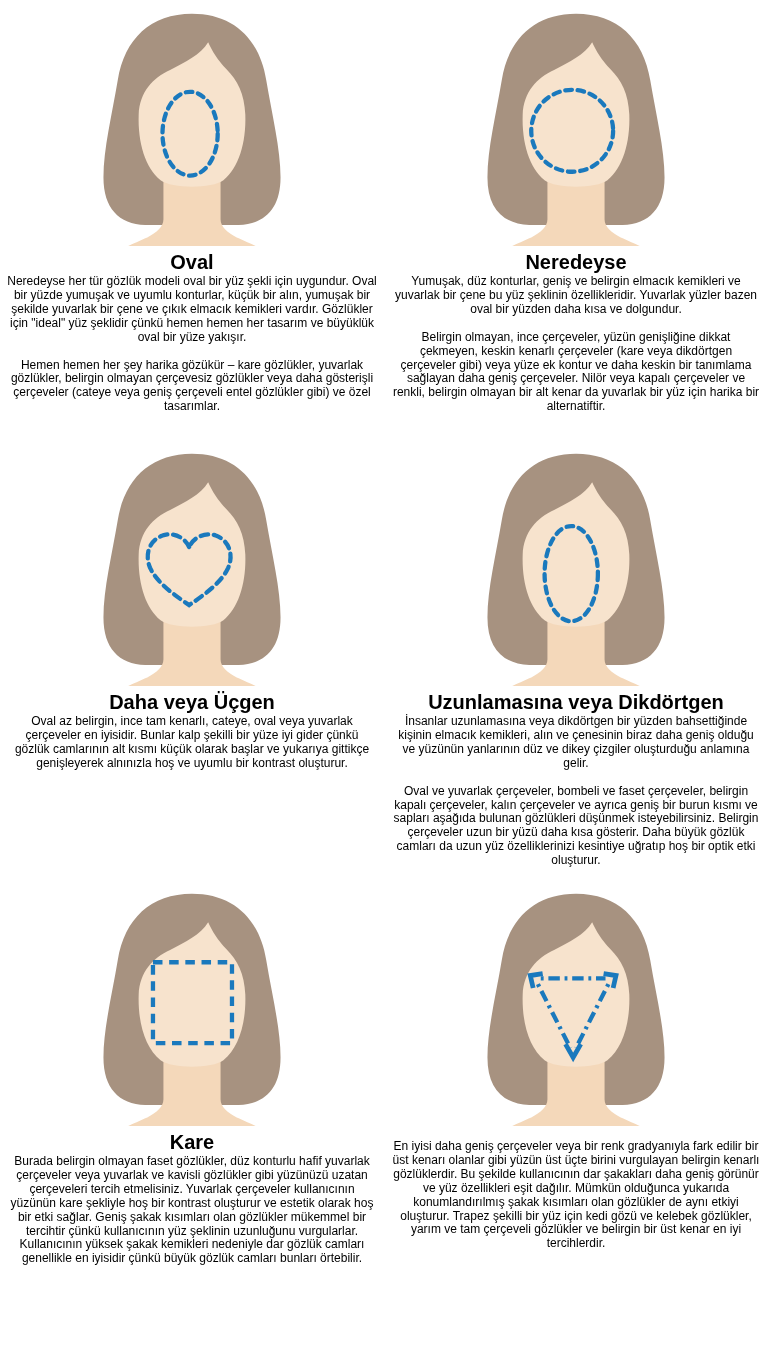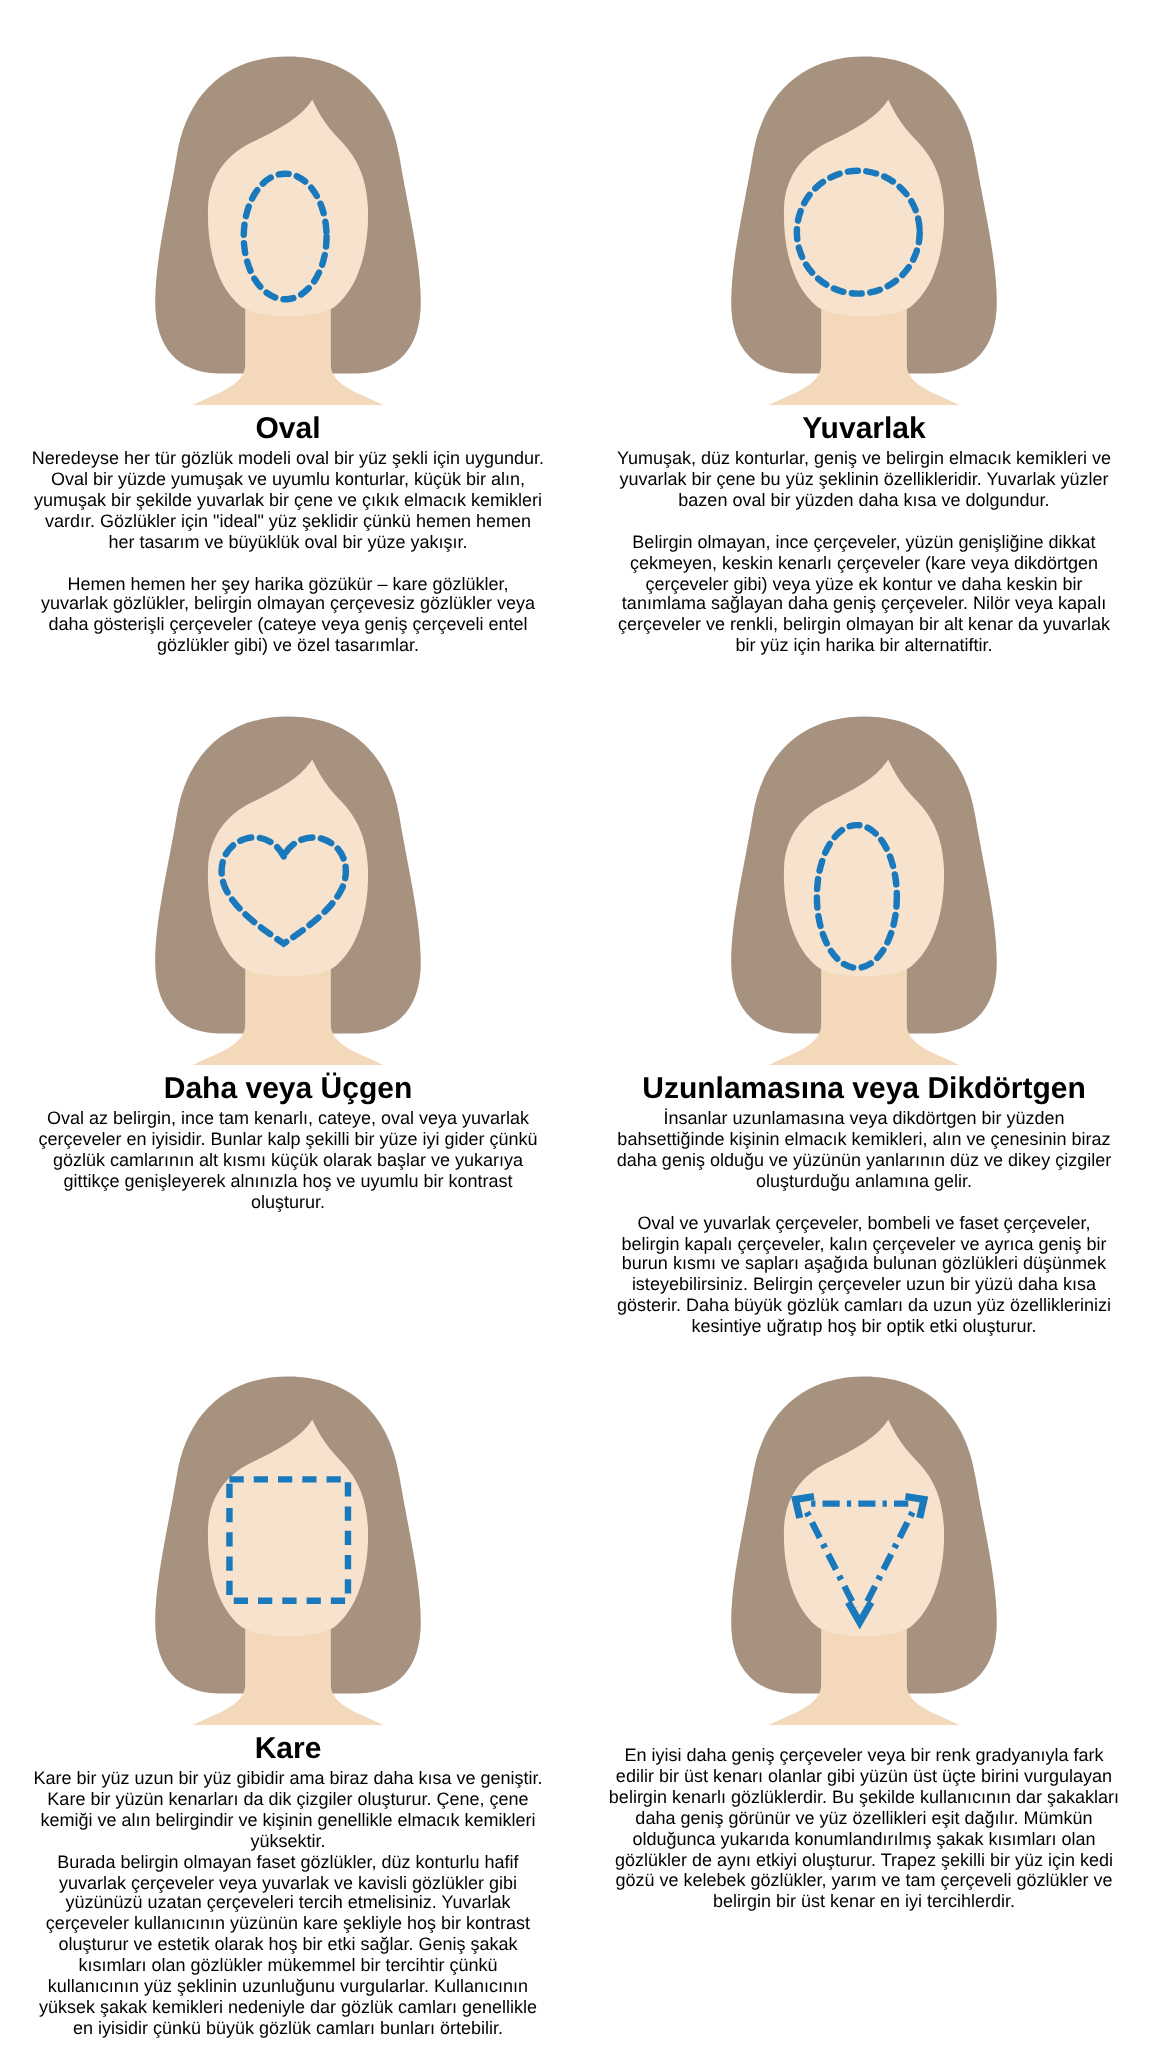--- a/index.html
+++ b/index.html
@@ -1,21 +1,21 @@
 <!DOCTYPE html>
 <html style="--hair: #a79280; --skin: #f7e3cd; --neck: #f4d8ba; --dash: #1a79bd;"><head>
 <meta charset="utf-8">
 <style>
   html,body{margin:0;padding:0;background:#ffffff;}
   .page{
     width:768px;height:1366px;overflow:hidden;background:#fff;
     display:grid;grid-template-columns:384px 384px;grid-template-rows:440px 440px 486px;
     font-family:"Liberation Sans", sans-serif;color:#000;
   }
-  .panel{text-align:center;padding:0 21px;box-sizing:border-box;margin-top:24px;}
+  .panel{text-align:center;padding:0 7px;box-sizing:border-box;}
   .figure{height:246px;display:flex;align-items:flex-end;justify-content:center;}
   .face-svg{width:226px;height:238px;display:block;}
   .hair{fill:var(--hair);}
   .neck{fill:var(--neck);}
   .face{fill:var(--skin);}
   .dash{stroke:var(--dash);fill:none;stroke-width:4.5;}
   .dash-round{stroke-linecap:round;}
   .arrow{stroke:var(--dash);fill:none;stroke-width:5;stroke-linejoin:miter;}
   h2{font-size:20px;line-height:1.1;margin:5px 0 2px;font-weight:bold;}
   .panel p{font-size:12px;font-weight:normal;line-height:1.16;margin:0;}
@@ -49,21 +49,21 @@
     <p class="gap">Hemen hemen her şey harika gözükür – kare gözlükler, yuvarlak gözlükler, belirgin olmayan çerçevesiz gözlükler veya daha gösterişli çerçeveler (cateye veya geniş çerçeveli entel gözlükler gibi) ve özel tasarımlar.</p>
   </section>
 
   <section class="panel">
     <div class="figure">
       <svg class="face-svg" viewBox="0 0 230 250">
         <use href="#face-base"></use>
         <circle class="dash dash-round" cx="111" cy="129" r="43" stroke-dasharray="7 6"></circle>
       </svg>
     </div>
-    <h2>Yuvarlak</h2>
+    <h2>Neredeyse</h2>
     <p>Yumuşak, düz konturlar, geniş ve belirgin elmacık kemikleri ve yuvarlak bir çene bu yüz şeklinin özellikleridir. Yuvarlak yüzler bazen oval bir yüzden daha kısa ve dolgundur.</p>
     <p class="gap">Belirgin olmayan, ince çerçeveler, yüzün genişliğine dikkat çekmeyen, keskin kenarlı çerçeveler (kare veya dikdörtgen çerçeveler gibi) veya yüze ek kontur ve daha keskin bir tanımlama sağlayan daha geniş çerçeveler. Nilör veya kapalı çerçeveler ve renkli, belirgin olmayan bir alt kenar da yuvarlak bir yüz için harika bir alternatiftir.</p>
   </section>
 
   <section class="panel">
     <div class="figure">
       <svg class="face-svg" viewBox="0 0 230 250">
         <use href="#face-base"></use>
         <path class="dash dash-round" stroke-dasharray="8 6" d="M112 104 C107 93 94 88 84 92 C70 97 65 112 71 126 C79 143 99 156 112 165 C125 156 145 143 153 126 C159 112 154 97 140 92 C130 88 117 93 112 104 Z"></path>
       </svg>
@@ -85,21 +85,20 @@
   </section>
 
   <section class="panel">
     <div class="figure">
       <svg class="face-svg" viewBox="0 0 230 250">
         <use href="#face-base"></use>
         <rect class="dash" x="74" y="78" width="83" height="85" stroke-width="5" stroke-dasharray="10 7"></rect>
       </svg>
     </div>
     <h2>Kare</h2>
-    <p>Kare bir yüz uzun bir yüz gibidir ama biraz daha kısa ve geniştir. Kare bir yüzün kenarları da dik çizgiler oluşturur. Çene, çene kemiği ve alın belirgindir ve kişinin genellikle elmacık kemikleri yüksektir.</p>
     <p>Burada belirgin olmayan faset gözlükler, düz konturlu hafif yuvarlak çerçeveler veya yuvarlak ve kavisli gözlükler gibi yüzünüzü uzatan çerçeveleri tercih etmelisiniz. Yuvarlak çerçeveler kullanıcının yüzünün kare şekliyle hoş bir kontrast oluşturur ve estetik olarak hoş bir etki sağlar. Geniş şakak kısımları olan gözlükler mükemmel bir tercihtir çünkü kullanıcının yüz şeklinin uzunluğunu vurgularlar. Kullanıcının yüksek şakak kemikleri nedeniyle dar gözlük camları genellikle en iyisidir çünkü büyük gözlük camları bunları örtebilir.</p>
   </section>
 
   <section class="panel">
     <div class="figure">
       <svg class="face-svg" viewBox="0 0 230 250">
         <use href="#face-base"></use>
         <g>
           <path class="dash" d="M78 95 L146 95 M75 101 L109 168 M149 101 L115 168" stroke-width="5" stroke-dasharray="3 5 12 5"></path>
           <path class="arrow" d="M70 105 L67 92 L80 90"></path>

